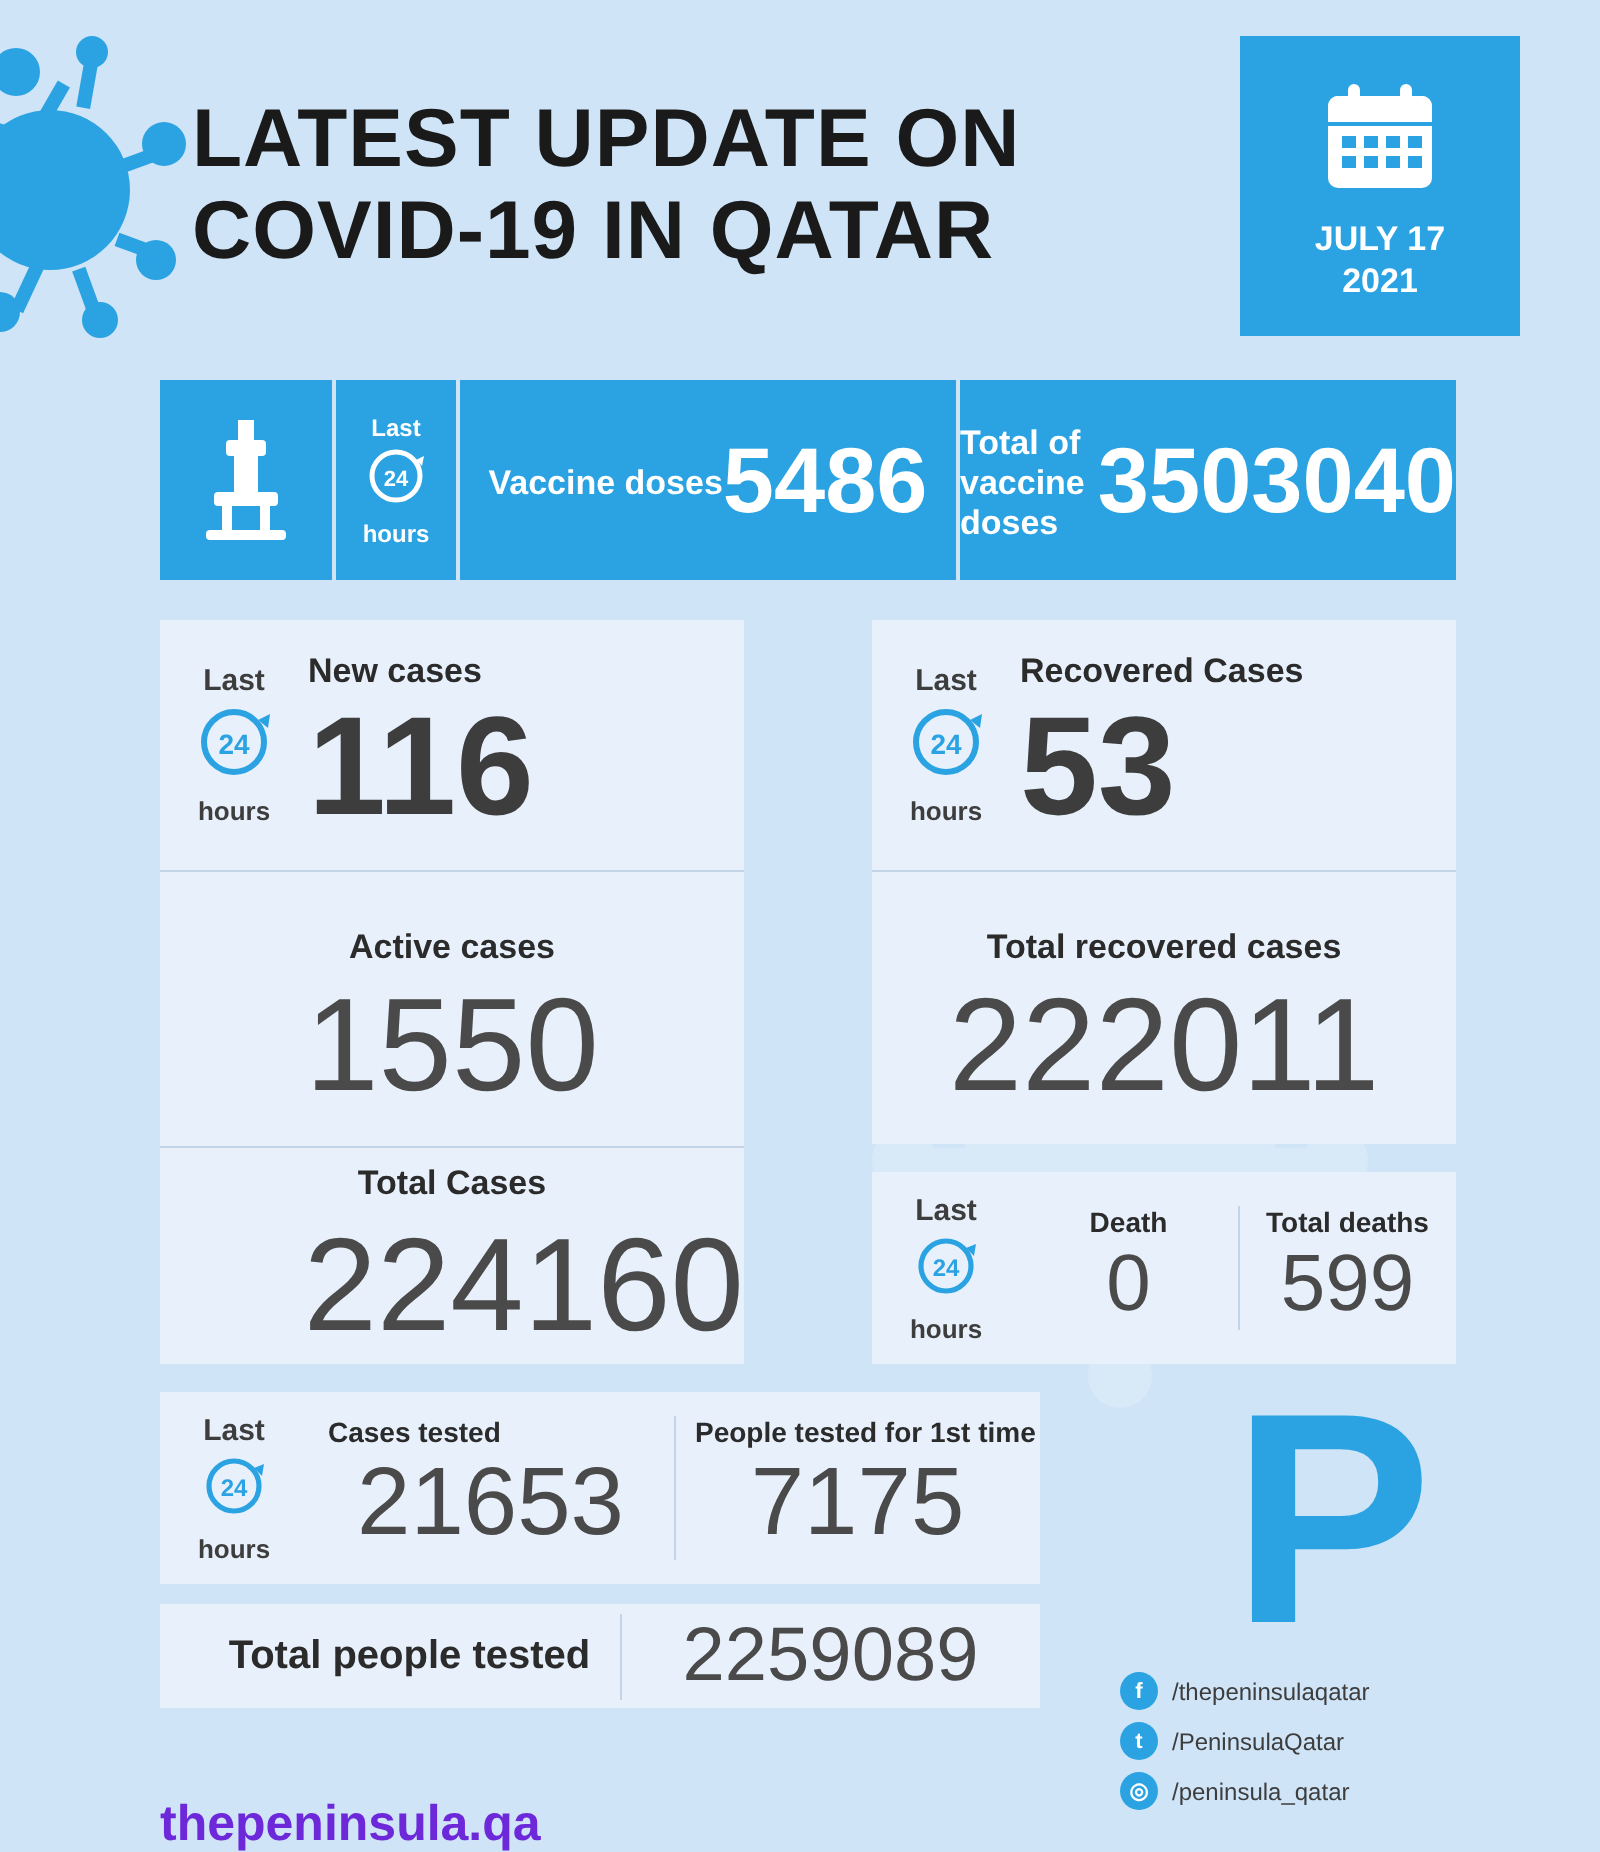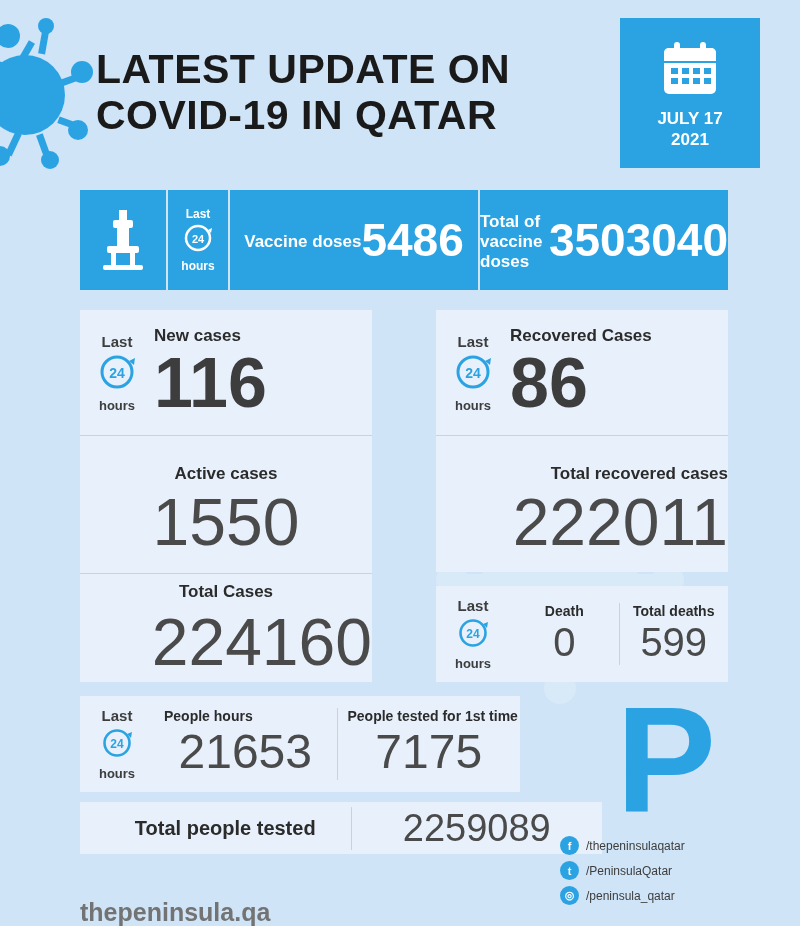--- a/index.html
+++ b/index.html
@@ -130,21 +130,21 @@
   }
   .rt-label { font-size: 17px; font-weight: bold; color: #2b2b2b; }
   .rt-value { font-size: 70px; font-weight: bold; color: #3d3d3d; line-height: 74px; }
   .row-mid {
     height: 118px;
     text-align: center;
     border-bottom: 1px solid #c2d4e6;
     padding-top: 8px;
     margin-top: 20px;
   }
-  .row-mid.nb { border-bottom: none; text-align: right; }
+  .row-mid.nb { border-bottom: none; }
   .rm-label { font-size: 17px; font-weight: bold; color: #2b2b2b; }
   .rm-value { font-size: 66px; color: #4a4a4a; line-height: 76px; }
   .row-bot {
     height: 128px;
     text-align: center;
     padding-top: 8px;
   }
   .rb-label { font-size: 17px; font-weight: bold; color: #2b2b2b; }
   .rb-value { font-size: 66px; color: #4a4a4a; line-height: 80px; text-align: right; }
   
@@ -167,21 +167,21 @@
     width: 440px; height: 96px;
     display: flex; align-items: center;
   }
   .tested .t-col { flex: 1; text-align: center; }
   .tested .t-col.sep { border-left: 1px solid #c2d4e6; }
   .t-label { font-size: 14px; font-weight: bold; color: #2b2b2b; text-align: left; padding-left: 10px; }
   .t-value { font-size: 48px; color: #4a4a4a; line-height: 56px; }
   .total-tested {
     position: absolute;
     left: 32px; top: 784px;
-    width: 522px; height: 52px;
+    width: 440px; height: 52px;
     display: flex; align-items: center;
   }
   .tt-label { font-size: 20px; font-weight: bold; color: #2b2b2b; padding-left: 20px; flex: 1; text-align: center; }
   .tt-value { font-size: 38px; color: #4a4a4a; flex: 1; text-align: center; border-left: 1px solid #c2d4e6; }
   
   .brand-p {
     position: absolute;
     right: 44px; top: 676px;
     font-size: 150px;
     line-height: 130px;
@@ -208,21 +208,21 @@
     margin-right: 7px;
     display: flex; align-items: center; justify-content: center;
     font-size: 11px; font-weight: bold;
     flex: 0 0 auto;
   }
   .website {
     position: absolute;
     left: 32px; top: 880px;
     font-size: 25px;
     font-weight: bold;
-    color: #737373;
+    color: #6d28d9;
   }
 </style>
 </head>
 <body>
 
 <div class="page">
 
   <div class="virus">
     <svg viewBox="0 0 130 170" width="130" height="170" fill="currentColor">
       <circle cx="55" cy="85" r="40"></circle>
@@ -370,21 +370,21 @@
             <svg width="44" height="40" viewBox="0 0 44 40">
               <circle cx="22" cy="20" r="15" fill="none" stroke="#2ba3e3" stroke-width="3"></circle>
               <text x="22" y="26" font-size="14" font-weight="bold" fill="#2ba3e3" text-anchor="middle" font-family="Liberation Sans, sans-serif">24</text>
               <path d="M34 9 l6 -3 l-1 7 z" fill="#2ba3e3"></path>
             </svg>
           </div>
           <div class="l24-bot">hours</div>
         </div>
         <div class="rt-body">
           <div class="rt-label">Recovered Cases</div>
-          <div class="rt-value">86</div>
+          <div class="rt-value">53</div>
         </div>
       </div>
       <div class="row-mid nb">
         <div class="rm-label">Total recovered cases</div>
         <div class="rm-value">222011</div>
       </div>
     </div>
 
     <div class="card deaths">
       <div class="l24">
@@ -414,21 +414,21 @@
         <div class="clock">
           <svg width="38" height="34" viewBox="0 0 38 34">
             <circle cx="19" cy="17" r="12.5" fill="none" stroke="#2ba3e3" stroke-width="2.6"></circle>
             <text x="19" y="22" font-size="12" font-weight="bold" fill="#2ba3e3" text-anchor="middle" font-family="Liberation Sans, sans-serif">24</text>
             <path d="M29 8 l5 -2 l-1 6 z" fill="#2ba3e3"></path>
           </svg>
         </div>
         <div class="l24-bot">hours</div>
       </div>
       <div class="t-col">
-        <div class="t-label">People hours</div>
+        <div class="t-label">Cases tested</div>
         <div class="t-value">21653</div>
       </div>
       <div class="t-col sep">
         <div class="t-label">People tested for 1st time</div>
         <div class="t-value">7175</div>
       </div>
     </div>
 
     <div class="card total-tested">
       <div class="tt-label">Total people tested</div>

